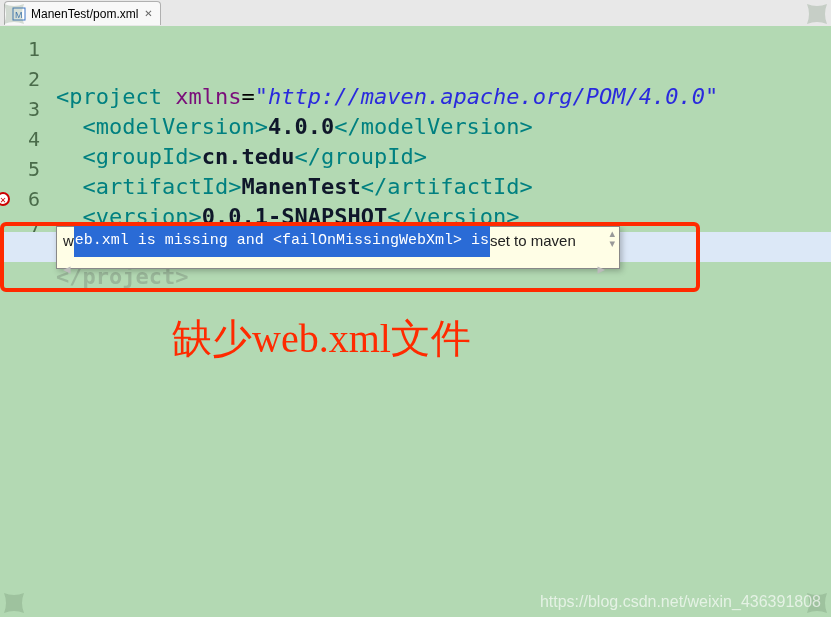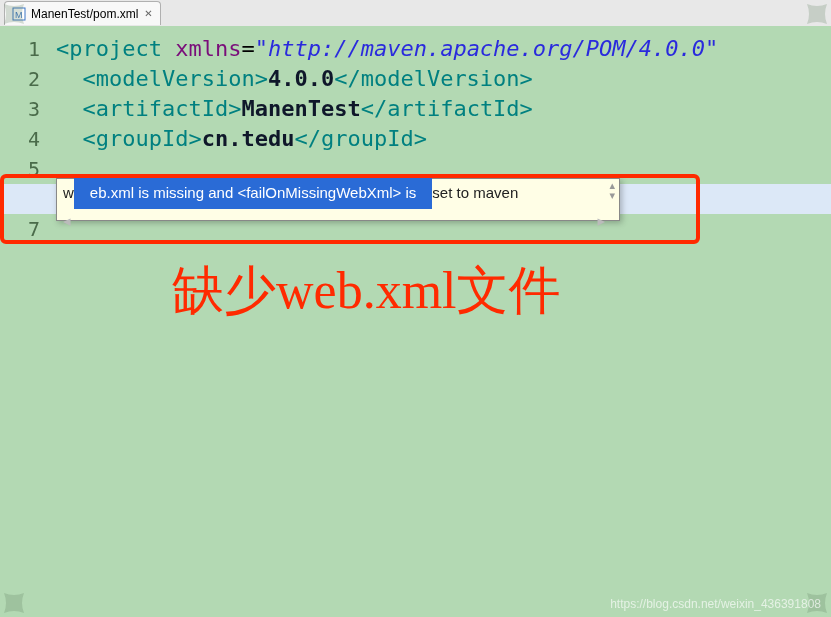--- a/index.html
+++ b/index.html
@@ -92,20 +92,21 @@
       font-size: 10px;
       font-weight: bold;
       background: #fff;
     }
     .code-area {
       padding-top: 8px;
       font-size: 22px;
       line-height: 30px;
       position: relative;
       flex: 1;
+      margin-top: 48px;
     }
     .code-line {
       height: 30px;
       white-space: nowrap;
       padding-left: 4px;
     }
     .line6-bg {
       position: absolute;
       top: 158px;
       left: -52px;
@@ -125,21 +126,21 @@
       background: #fffee6;
       border: 1px solid #888;
       font-family: Tahoma, sans-serif;
       font-size: 15px;
       color: #222;
       box-shadow: 2px 2px 6px rgba(0,0,0,0.25);
       z-index: 5;
       padding: 2px 6px 2px 6px;
     }
     .tooltip-row { display: flex; align-items: center; height: 24px; }
-    .tooltip-sel { background: #2a6bd6; color: #fff; padding: 1px 16px; }
+    .tooltip-sel { background: #2a6bd6; color: #fff; padding: 1px 1px; font-family: Liberation Mono, monospace; }
     .tooltip-controls {
       position: absolute;
       right: 4px;
       top: 1px;
       color: #999;
       font-size: 11px;
       line-height: 10px;
     }
     .tooltip-scroll {
       height: 10px;
@@ -157,32 +158,32 @@
       height: 70px;
       border-radius: 6px;
       z-index: 10;
       pointer-events: none;
     }
     .annotation {
       position: absolute;
       top: 250px;
       left: 120px;
       color: #ff2a00;
-      font-size: 52px;
+      font-size: 40px;
       font-family: "SimSun", serif;
       z-index: 10;
       pointer-events: none;
     }
     .watermark {
       position: absolute;
       bottom: 6px;
       right: 10px;
       color: rgba(255,255,255,0.65);
       font-family: Arial, sans-serif;
-      font-size: 12px;
+      font-size: 16px;
     }
   </style>
 </head>
 <body>
 
 <svg class="decorative-corner corner-tl" viewBox="0 0 24 24">
     <path fill="#5a7a5a" opacity="0.6" d="M2 2 Q12 6 22 2 Q18 12 22 22 Q12 18 2 22 Q6 12 2 2"></path>
   </svg>
 <svg class="decorative-corner corner-tr" viewBox="0 0 24 24">
     <path fill="#5a7a5a" opacity="0.6" d="M2 2 Q12 6 22 2 Q18 12 22 22 Q12 18 2 22 Q6 12 2 2"></path>
@@ -218,22 +219,23 @@
       <span class="error-icon">✕</span>
       <span>6</span>
     </div>
     <div class="line-num">7</div>
   </div>
   <div class="code-area">
     <div class="line6-bg"></div>
 
     <div class="code-line"><span class="tag">&lt;project </span><span class="attr-name">xmlns</span><span>=</span><span class="attr-val">"http://maven.apache.org/POM/4.0.0"</span></div>
     <div class="code-line">&nbsp;&nbsp;<span class="tag">&lt;modelVersion&gt;</span><span class="text-content">4.0.0</span><span class="tag">&lt;/modelVersion&gt;</span></div>
+    <div class="code-line">&nbsp;&nbsp;<span class="tag">&lt;groupId&gt;</span><span class="text-content">cn.tedu</span><span class="tag">&lt;/groupId&gt;</span></div>
     <div class="code-line">&nbsp;&nbsp;<span class="tag">&lt;artifactId&gt;</span><span class="text-content">ManenTest</span><span class="tag">&lt;/artifactId&gt;</span></div>
-    <div class="code-line">&nbsp;&nbsp;<span class="tag">&lt;groupId&gt;</span><span class="text-content">cn.tedu</span><span class="tag">&lt;/groupId&gt;</span></div>
+    <div class="code-line">&nbsp;&nbsp;<span class="tag">&lt;version&gt;</span><span class="text-content">0.0.1-SNAPSHOT</span><span class="tag">&lt;/version&gt;</span></div>
     <div class="code-line"></div>
     <div class="code-line" style="color:#9ab79a;font-weight:bold;"><span>&lt;/project&gt;</span></div>
 
     <div class="tooltip-box">
       <div class="tooltip-row">
         <span>w</span>
           <span class="tooltip-sel">eb.xml is missing and &lt;failOnMissingWebXml&gt; is</span>
           <span> set to maven</span>
         <span class="tooltip-controls">▴<br>▾</span>
       </div>

